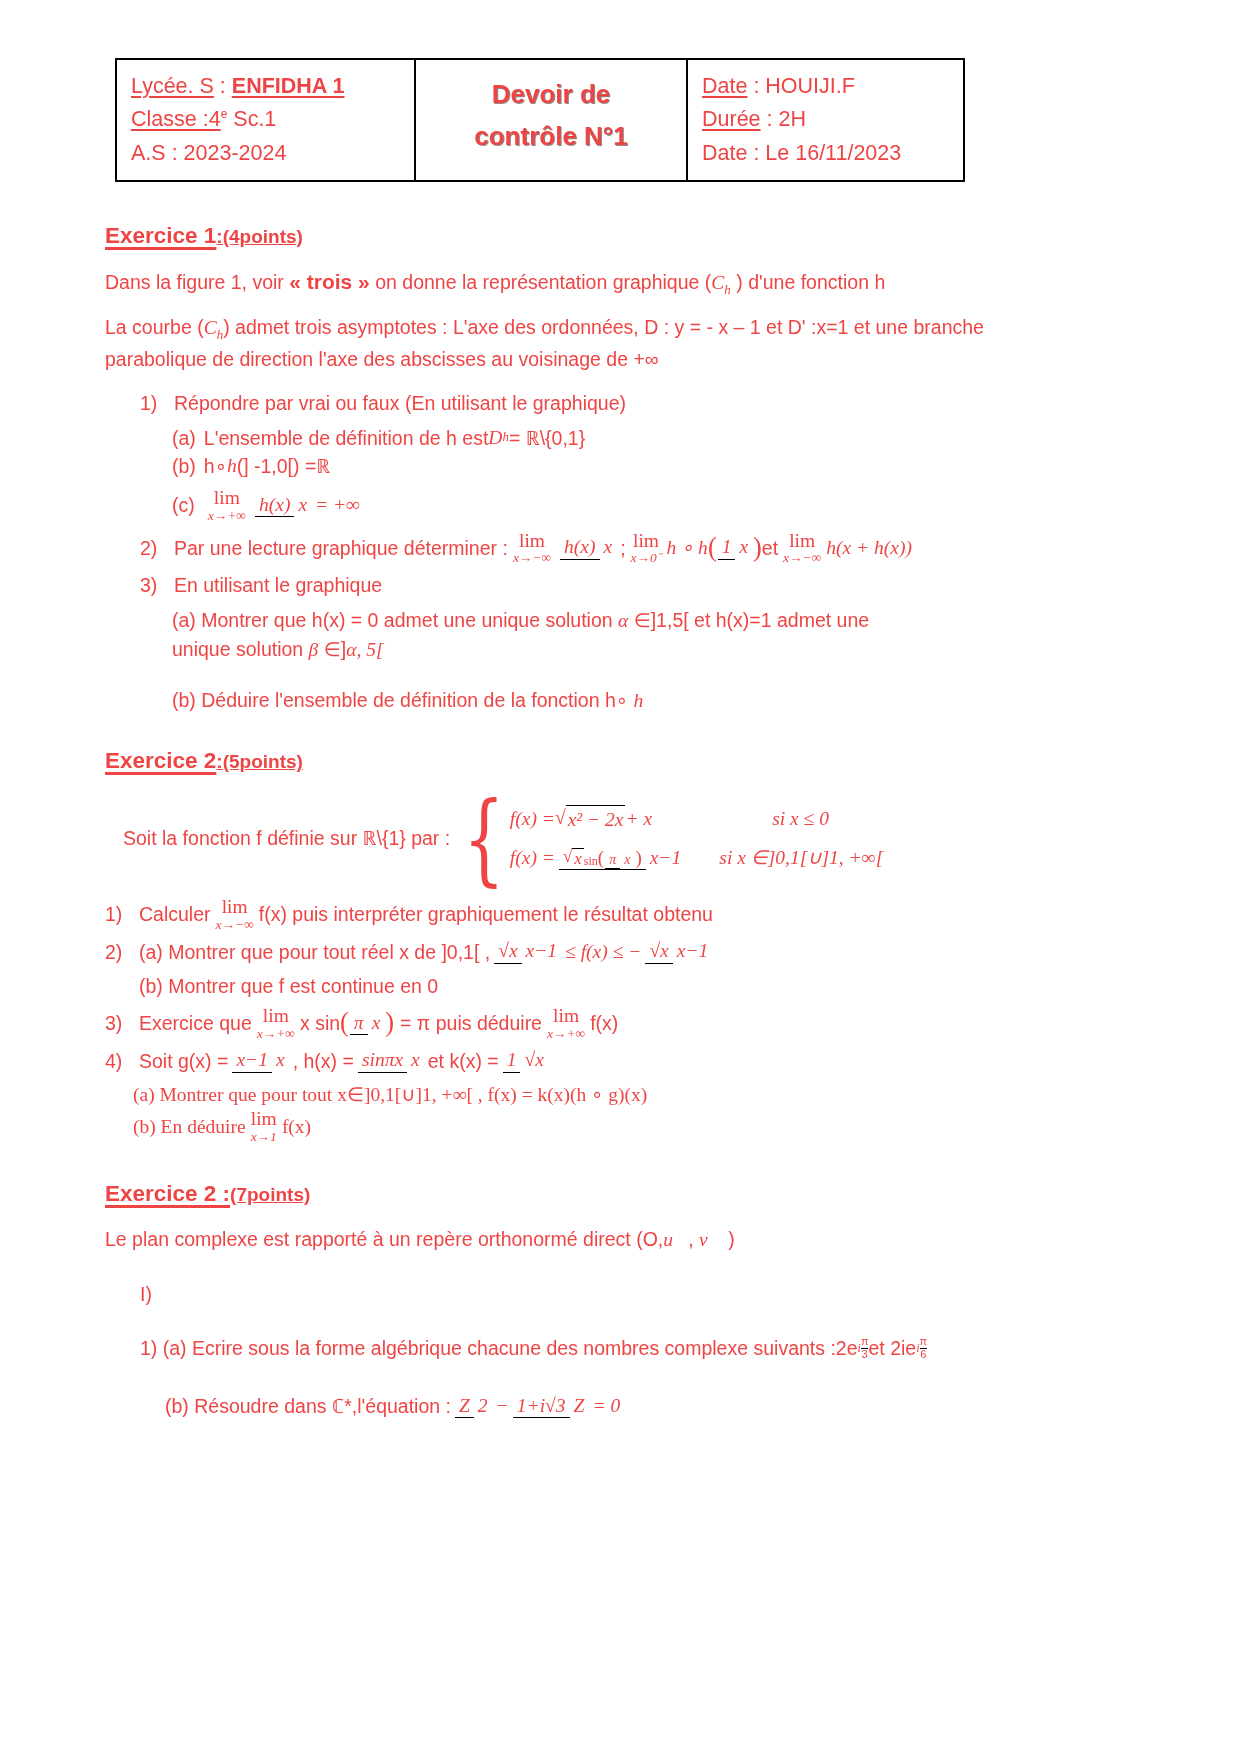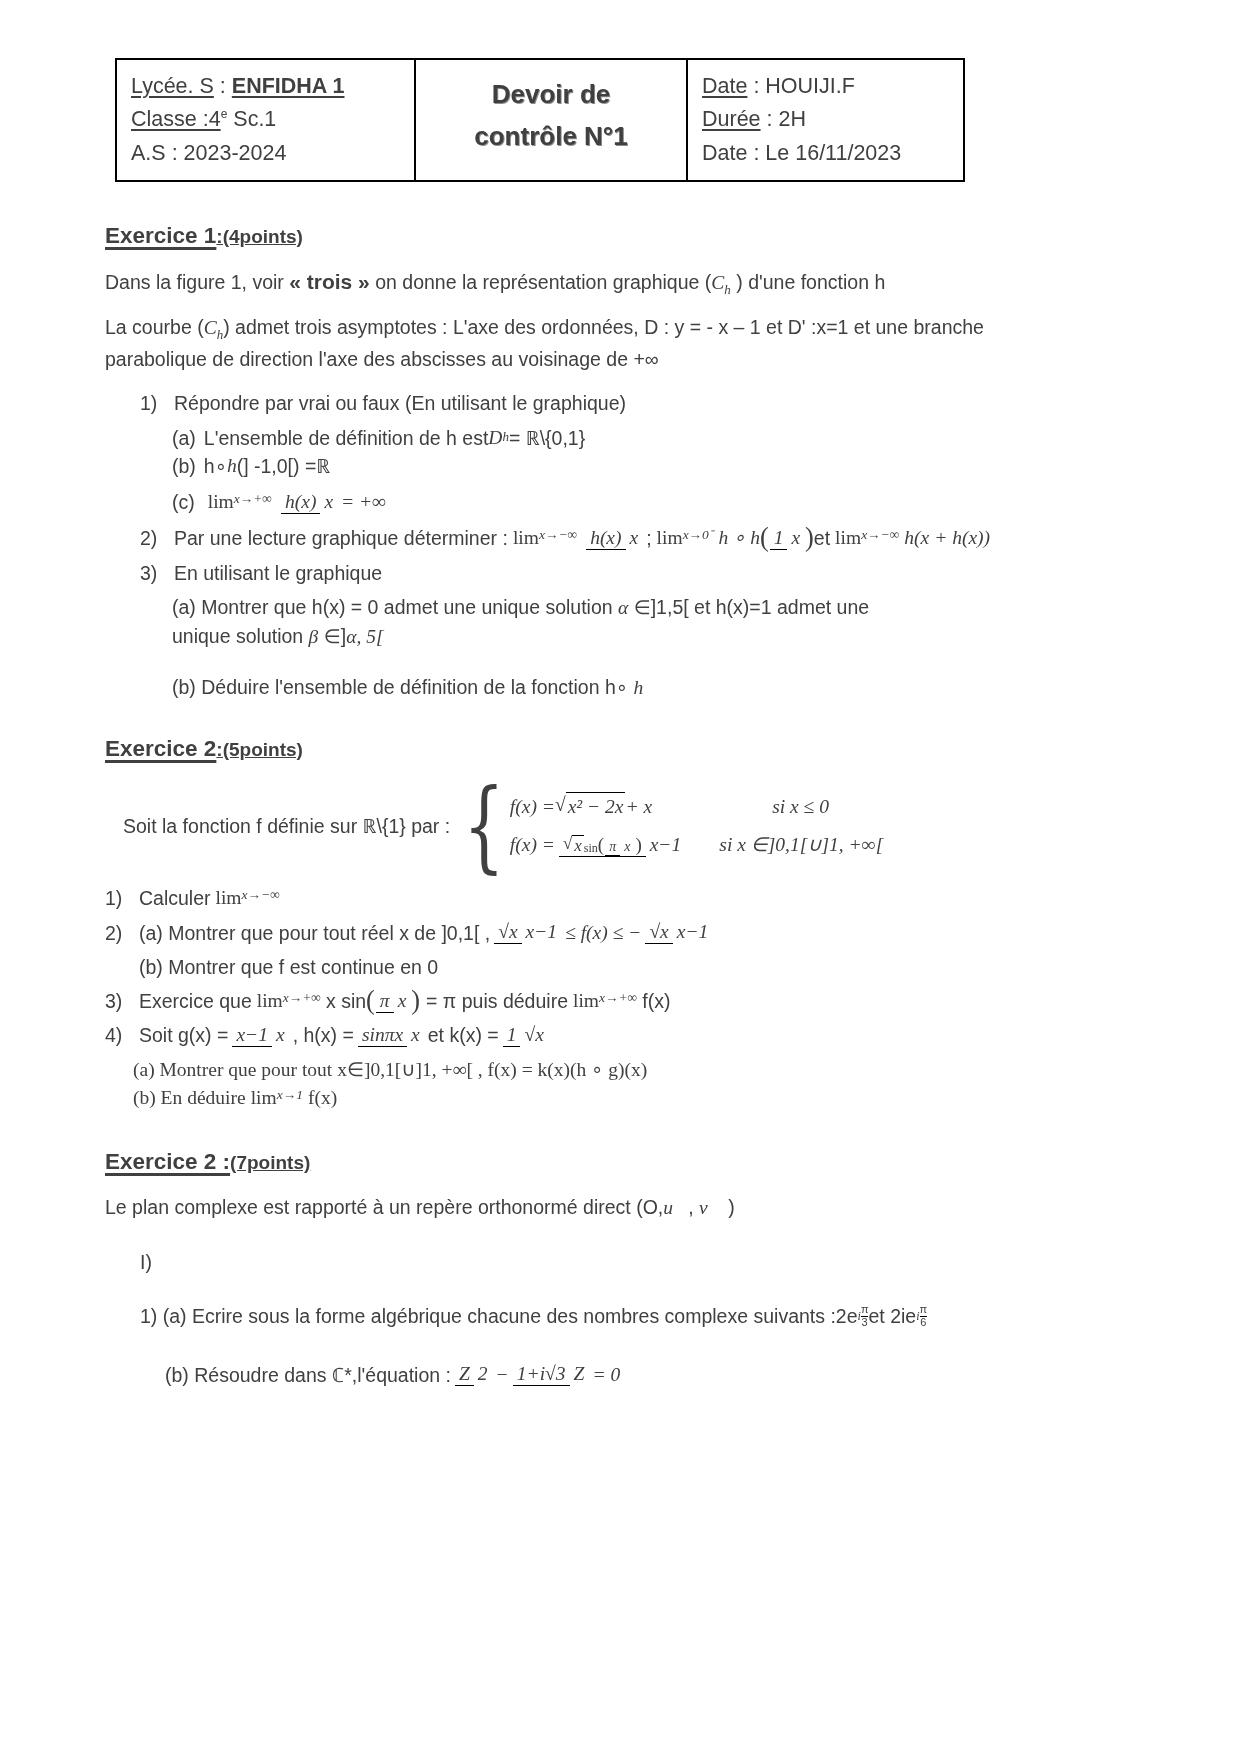--- a/index.html
+++ b/index.html
@@ -1,18 +1,18 @@
 <!DOCTYPE html>
 <html><head>
 <meta charset="utf-8">
 <style>
   * { margin:0; padding:0; box-sizing:border-box; }
   html,body { background:#ffffff; }
   .page {
-    width:1160px; min-height:1754px; background:#fff; color:#404040;
+    width:1160px; min-height:1754px; background:#fff; color:#ef4444;
     font-family:"Liberation Sans", sans-serif; font-size:19.5px; line-height:1.45;
     padding:58px 77px 60px 105px; position:relative;
   }
   
   .hdr { display:grid; grid-template-columns:297px 272px 281px; border:2px solid #000; width:850px; margin-left:10px; }
   .hdr-cell { padding:10px 14px; font-size:21.5px; line-height:1.55; }
   .hdr-cell + .hdr-cell { border-left:2px solid #000; }
   .hdr-center { display:flex; flex-direction:column; justify-content:flex-start; align-items:center; padding-top:14px;
     font-size:26px; font-weight:bold; text-shadow:1px 1px 0 rgba(0,0,0,.45); line-height:1.6; }
   .ul { text-decoration:underline; text-decoration-thickness:2px; text-underline-offset:3px; }
@@ -30,21 +30,21 @@
   .indent1 { margin-left:35px; }
   .indent2 { margin-left:67px; }
   .sub-label { margin-right:8px; }
   .row { display:flex; align-items:center; flex-wrap:wrap; }
   
   .frac { display:inline-flex; flex-direction:row; vertical-align:middle; text-align:center;
           font-family:"Liberation Serif", serif; font-style:italic; margin:0 4px; line-height:1.15; }
   .frac .num { border-bottom:1.6px solid #000; padding:0 4px; display:block; }
   .frac .den { padding:0 4px; display:block; }
   .frac.small { font-size:14px; line-height:1.1; margin:0 2px; }
-  .lim { display:inline-flex; vertical-align:middle; text-align:center;
+  .lim { display:inline-flex; flex-direction:column; vertical-align:middle; text-align:center;
          font-family:"Liberation Serif", serif; margin:0 5px; line-height:1.05; }
   .lim .op { font-style:normal; }
   .lim .lsub { font-size:13.5px; font-style:italic; }
   .sqrt { display:inline-flex; align-items:stretch; font-family:"Liberation Serif", serif; font-style:italic; }
   .sqrt .radical { font-style:normal; transform:translateY(-1px); }
   .sqrt .rad { border-top:1.6px solid #000; padding:0 2px; }
   .bigp { font-size:1.35em; font-family:"Liberation Serif", serif; font-style:normal; line-height:1; }
   sup.e-exp { font-size:12px; vertical-align:super; font-family:"Liberation Serif", serif; font-style:italic; }
   .mfrac { display:inline-flex; flex-direction:column; text-align:center; font-size:11px; line-height:1.05; vertical-align:text-top; }
   .mfrac .num { border-bottom:1px solid #000; display:block; }
@@ -214,20 +214,21 @@
   </div>
 
   <div class="list-row" style="align-items:center;margin-top:16px">
     <span class="list-num">1)</span>
     <span class="row">
       <span>Calculer </span>
       <span class="lim">
           <span class="op">lim</span>
           <span class="lsub">x→−∞</span>
         </span>
+      <span>f(x) puis interpréter graphiquement le résultat obtenu</span>
     </span>
   </div>
 
   <div class="list-row" style="align-items:center">
     <span class="list-num">2)</span>
     <span class="row">
       <span>(a) Montrer que pour tout réel x de ]0,1[ , </span>
       <span class="frac">
           <span class="num">√x</span>
           <span class="den">x−1</span>

